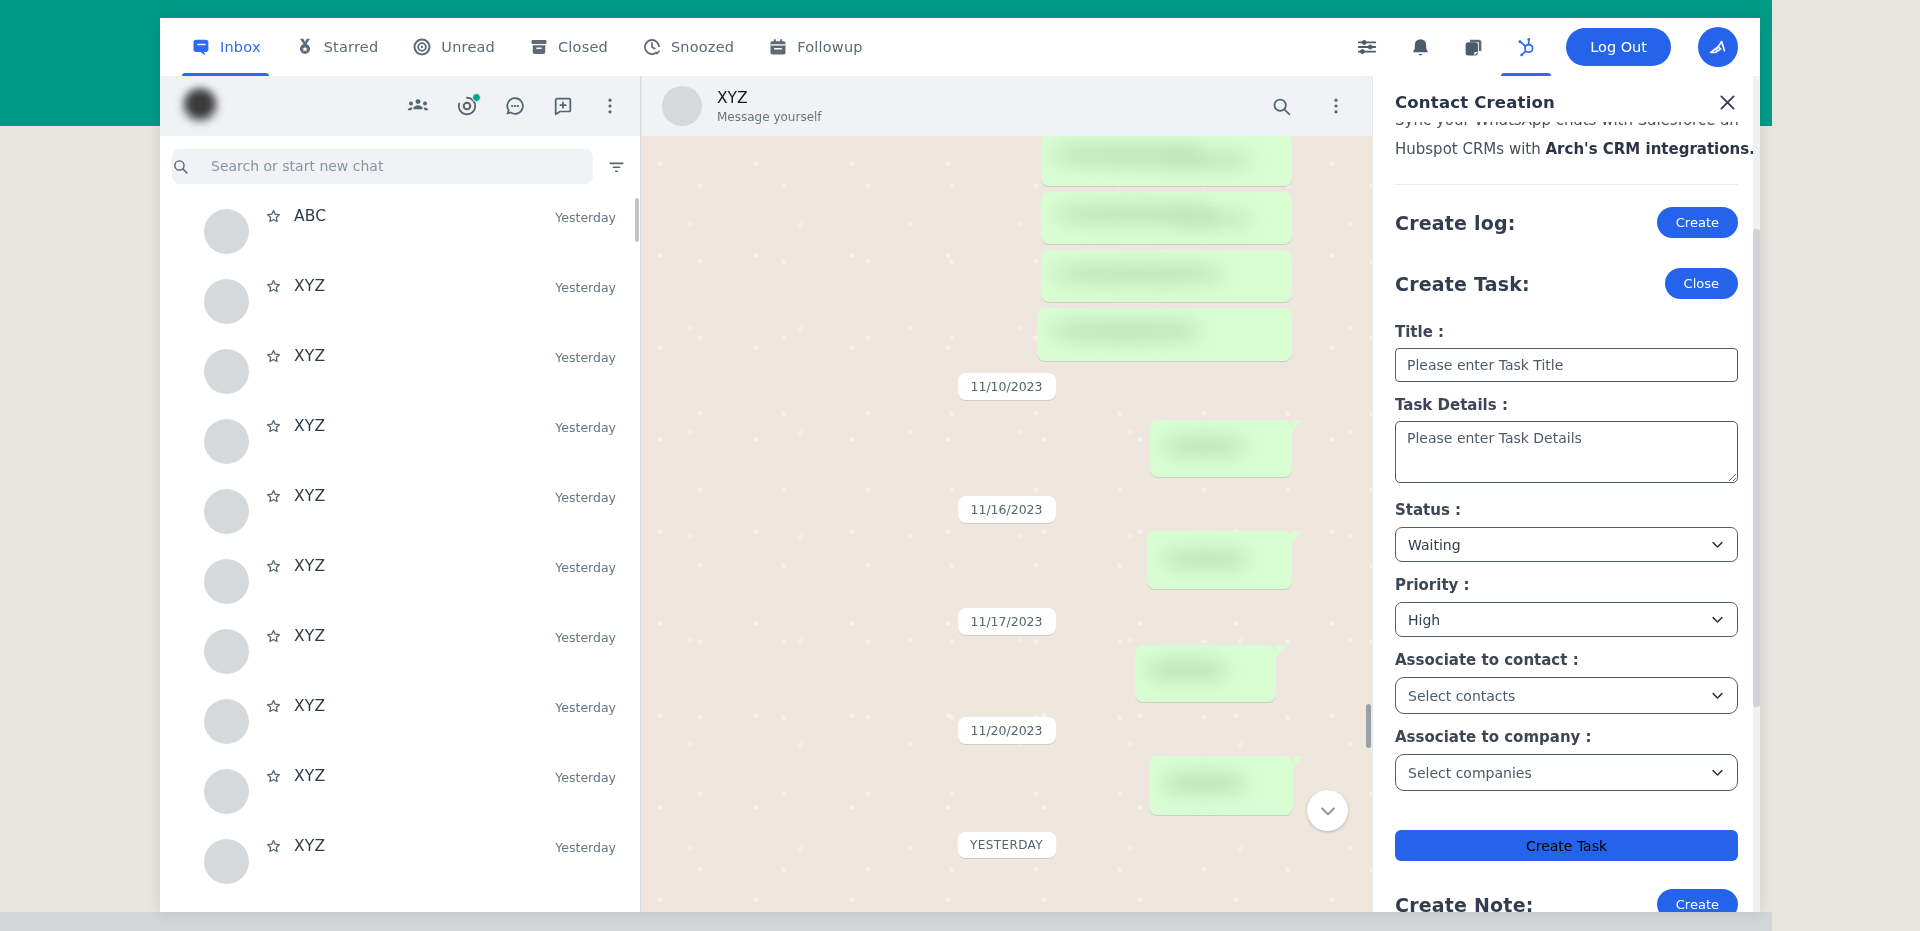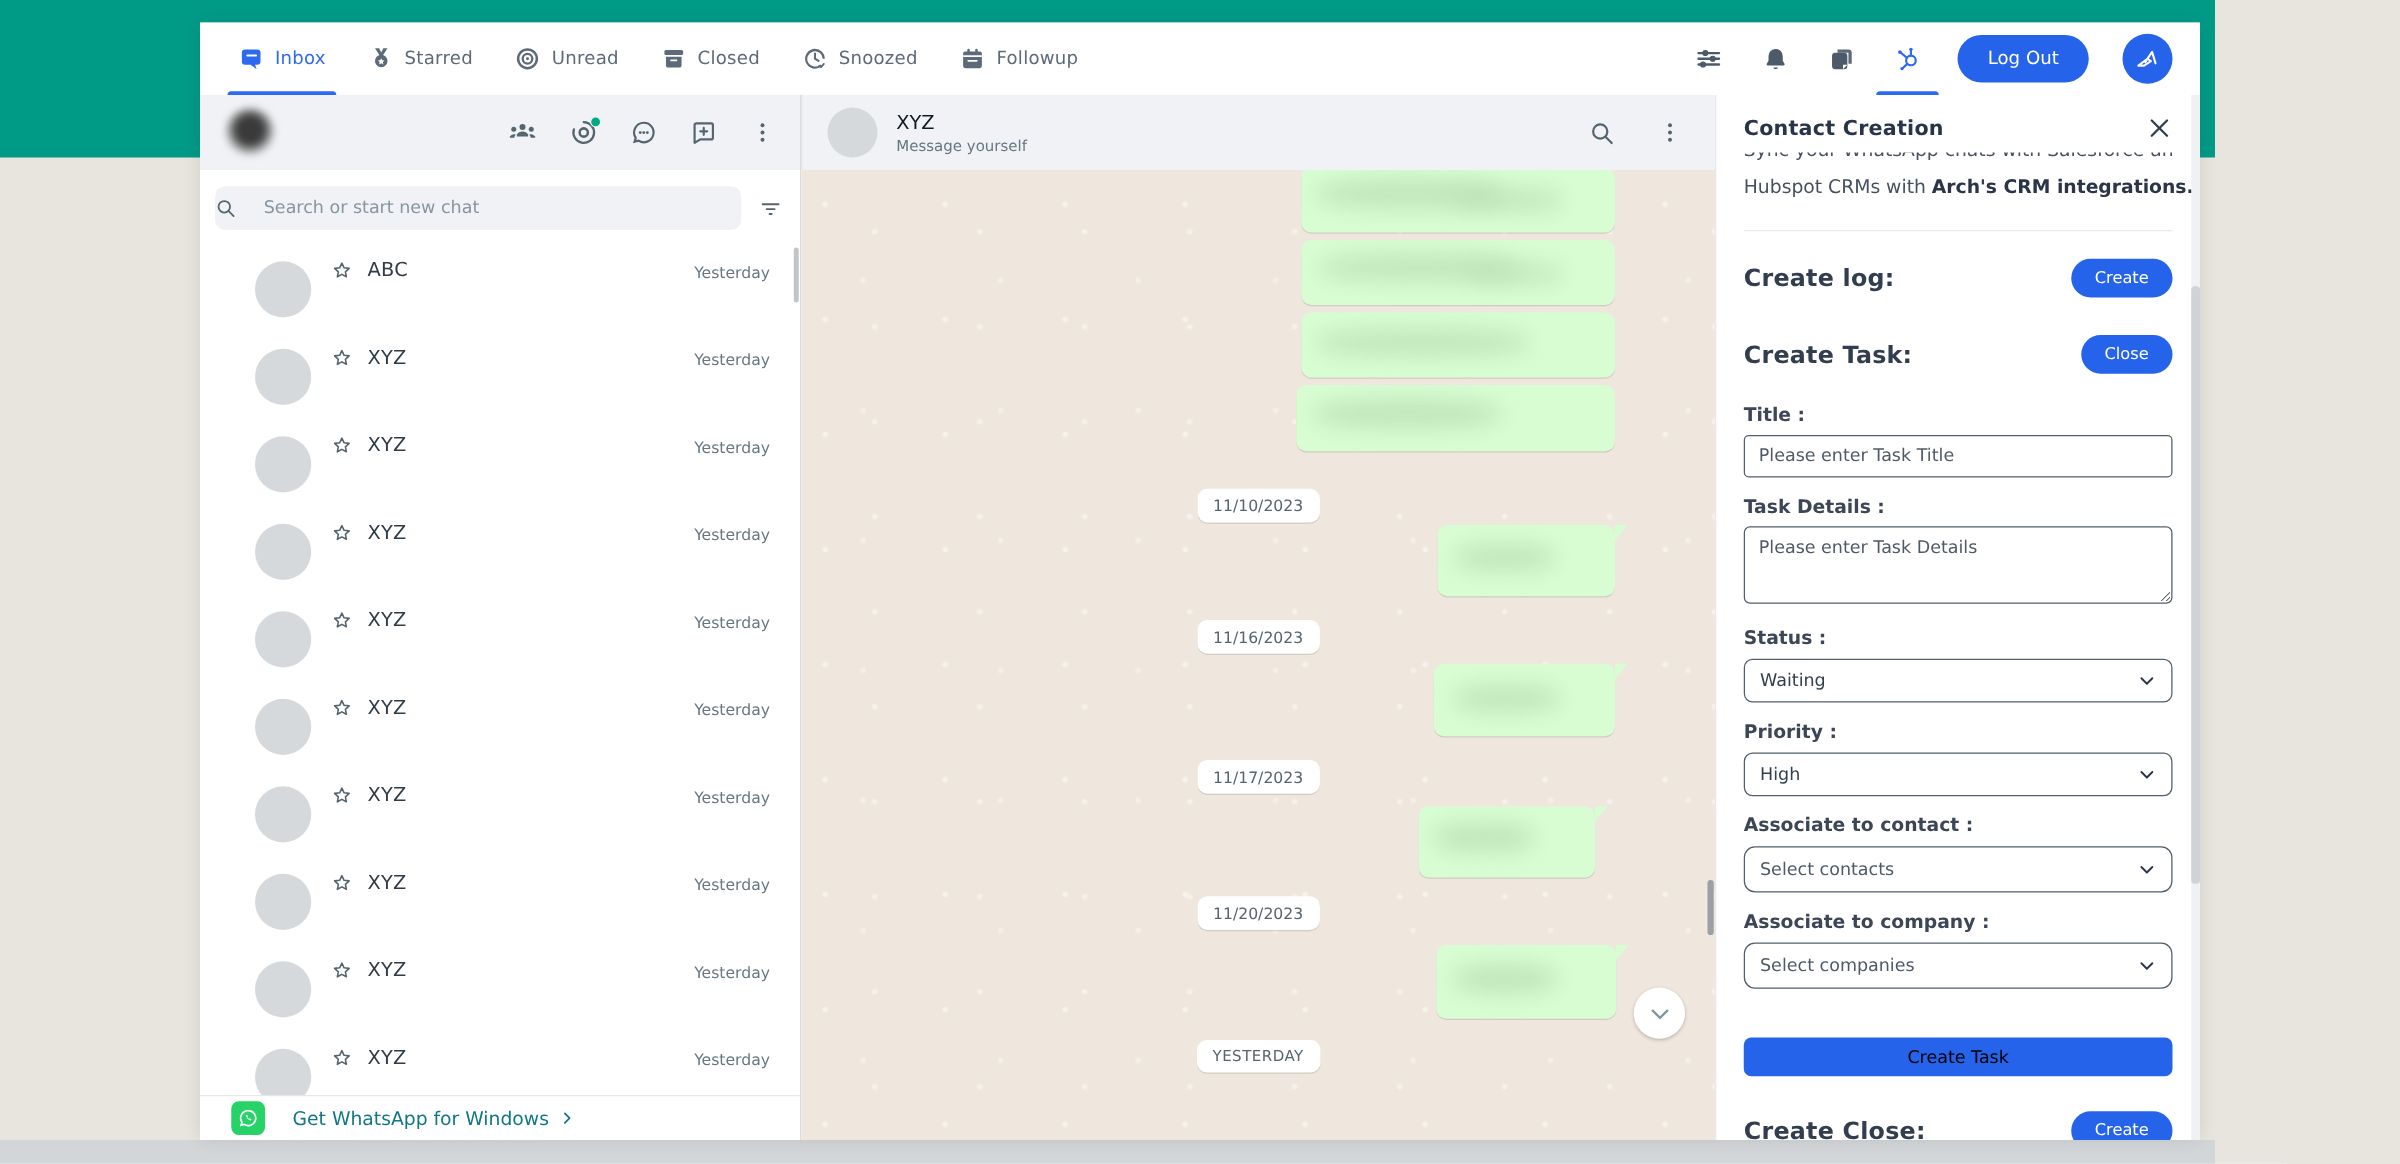--- a/index.html
+++ b/index.html
@@ -416,34 +416,20 @@
                     <path d="M12 3.6l2.5 5.2 5.7.7-4.2 3.9 1.1 5.6-5.1-2.8-5.1 2.8 1.1-5.6-4.2-3.9 5.7-.7z"></path>
                   </svg>
                 </span>
                 <span class="row-name">XYZ</span>
               </div>
               <span class="row-time">Yesterday</span>
             </div>
           <div class="list-scrollbar"></div>
         </div>
 
-        <div class="sb-footer">
-          <div class="wa-badge">
-            <svg width="17" height="17" viewBox="0 0 24 24" fill="none" stroke="#fff" stroke-width="1.9">
-                <path d="M12 3.5a8.5 8.5 0 1 1-4.6 15.6L4 20l1-3.3A8.5 8.5 0 0 1 12 3.5z"></path>
-                <path d="M9.3 8.8c.2 2.5 3.4 5.7 5.9 5.9l.6-1.5-2-1-.7.6c-.8-.4-1.5-1.1-1.9-1.9l.6-.7-1-2z" fill="#fff" stroke="none"></path>
-              </svg>
-          </div>
-          <span class="sb-footer-text">
-            <span>Get WhatsApp for Windows</span>
-            <svg width="13" height="13" viewBox="0 0 24 24" fill="none" stroke="#0f7787" stroke-width="2.6" stroke-linecap="round" stroke-linejoin="round">
-                <path d="M9 5l7 7-7 7"></path>
-              </svg>
-          </span>
-        </div>
       </div>
 
       <div class="chatcol">
         <div class="chat-header">
           <div class="ch-avatar"></div>
           <div class="ch-meta">
             <div class="ch-title">XYZ</div>
             <div class="ch-sub">Message yourself</div>
           </div>
           <div class="ch-icons">
@@ -473,21 +459,21 @@
               <div class="blob" style="left:14px;top:12px;width:160px;height:20px"></div>
               <div class="blob" style="left:130px;top:20px;width:80px;height:14px"></div>
             </div>
           <div class="bubble" style="left:400px;top:114px;width:251px;height:52px">
               <div class="blob" style="left:12px;top:14px;width:170px;height:20px"></div>
             </div>
           <div class="bubble" style="left:396px;top:172px;width:255px;height:53px">
               <div class="blob" style="left:14px;top:12px;width:150px;height:22px"></div>
             </div>
 
-          <div class="chip" style="top:255px">11/10/2023</div>
+          <div class="chip" style="top:237px">11/10/2023</div>
           <div class="bubble" style="left:509px;top:284px;width:142px;height:57px">
               <div class="blob" style="left:14px;top:16px;width:80px;height:20px"></div>
             </div>
           <div class="tail" style="left:651px;top:284px"></div>
 
           <div class="chip" style="top:360px">11/16/2023</div>
           <div class="bubble" style="left:506px;top:395px;width:145px;height:58px">
               <div class="blob" style="left:16px;top:18px;width:85px;height:20px"></div>
             </div>
           <div class="tail" style="left:651px;top:395px"></div>
@@ -584,21 +570,21 @@
           <span class="chev">
               <svg width="15" height="15" viewBox="0 0 24 24" fill="none" stroke="currentColor" stroke-width="2.4" stroke-linecap="round" stroke-linejoin="round">
                 <path d="M5 9l7 7 7-7"></path>
               </svg>
             </span>
         </div>
 
         <button class="submit-btn">Create Task</button>
 
         <div class="sec-row note">
-          <span class="sec-heading">Create Close:</span>
+          <span class="sec-heading">Create Note:</span>
           <button class="pill-btn">Create</button>
         </div>
 
         
 
         <div class="panel-track"></div>
         <div class="panel-thumb"></div>
       </div>
 
     </div>

